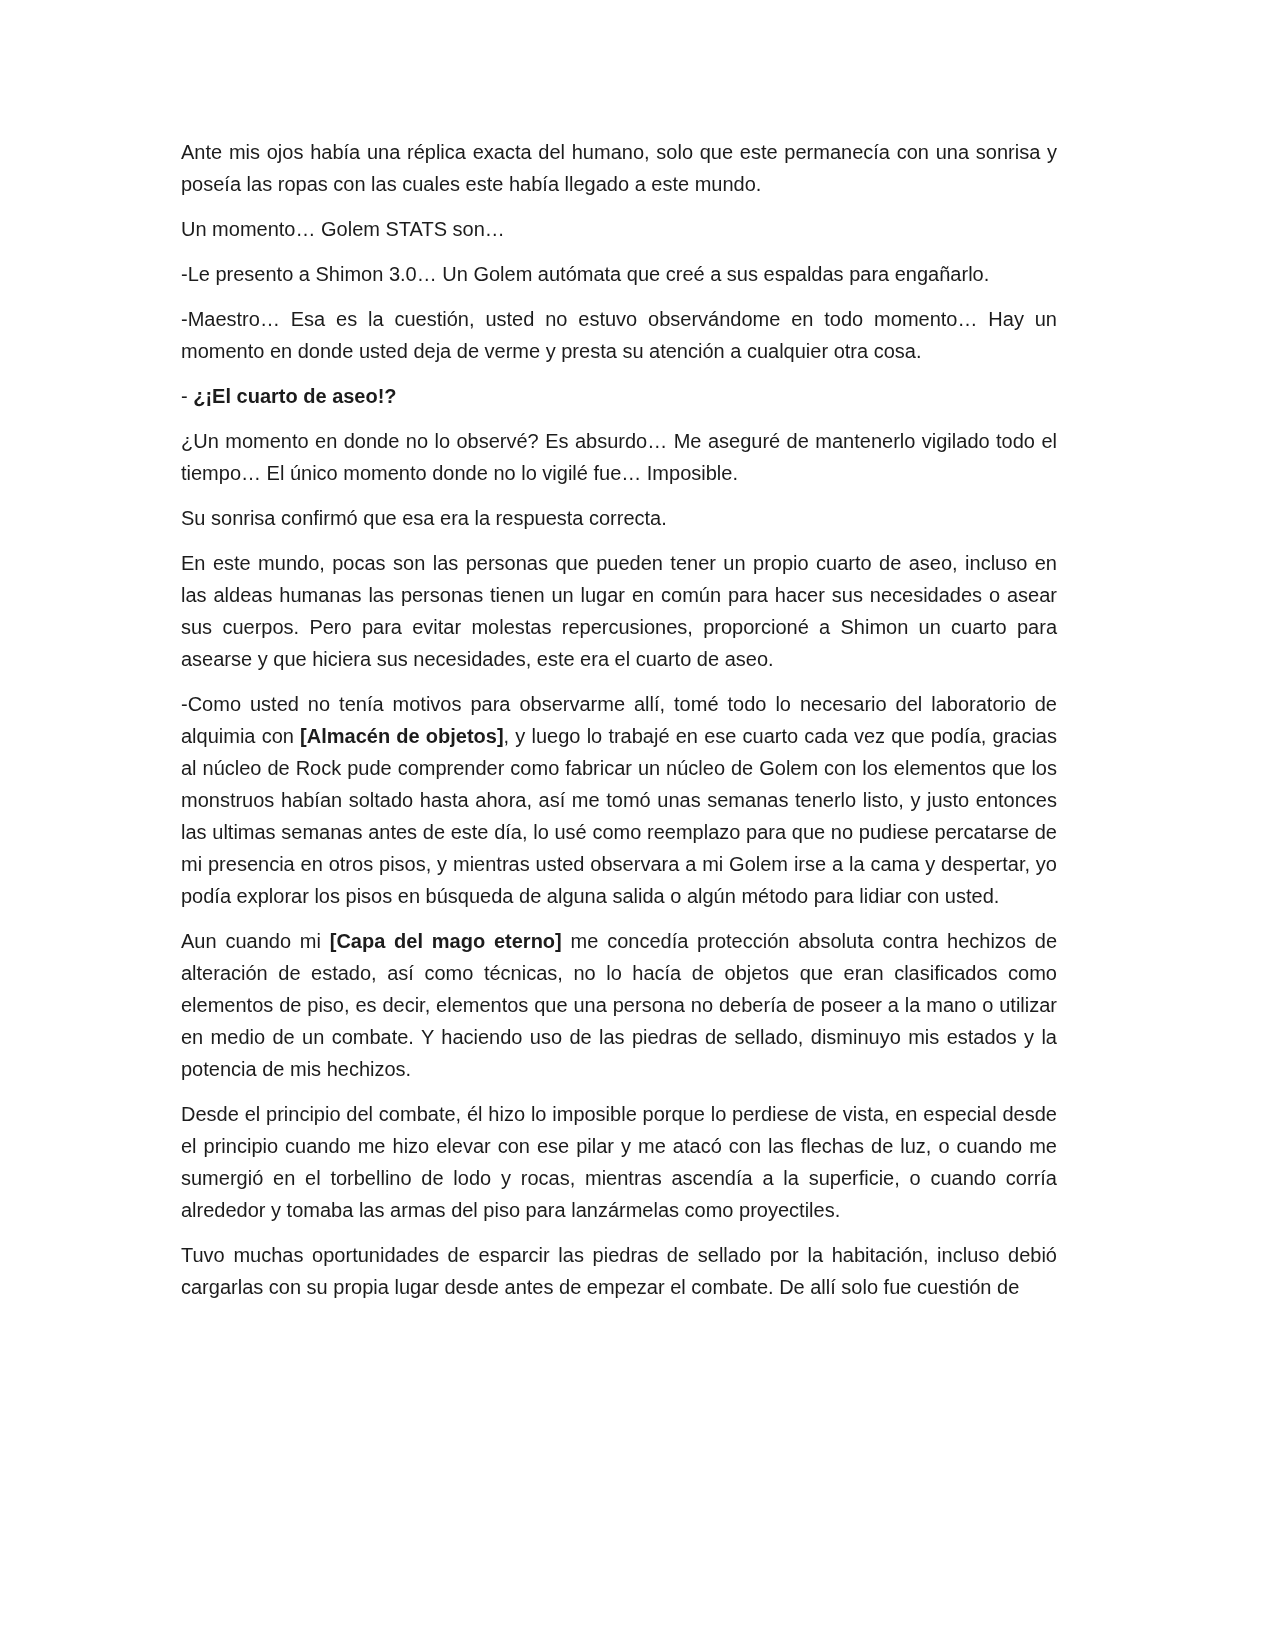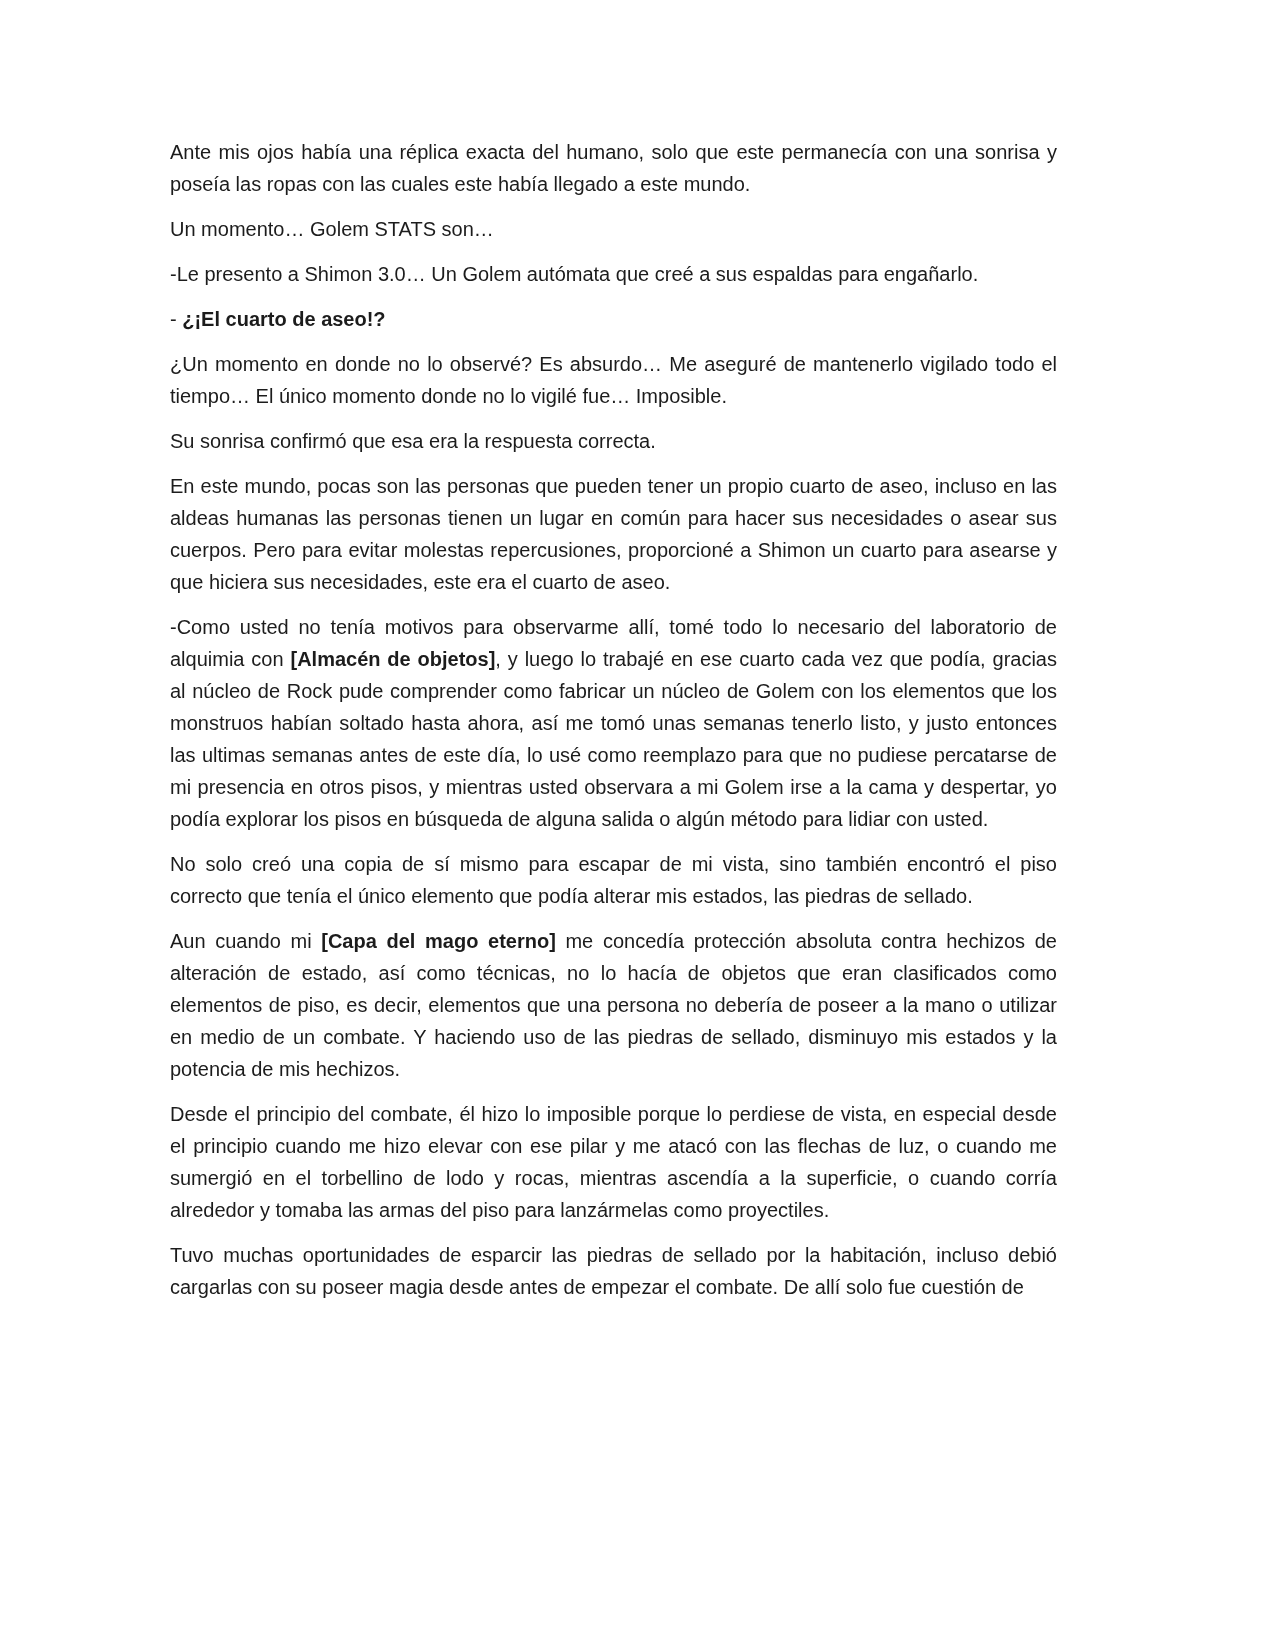--- a/index.html
+++ b/index.html
@@ -15,39 +15,39 @@
     background: #ffffff;
     box-sizing: border-box;
     padding: 136px 218px 60px 170px;
     overflow: hidden;
     font-family: "Liberation Sans", "DejaVu Sans", sans-serif;
     font-size: 20px;
     line-height: 32px;
     color: #1c1c1c;
   }
   .doc-body p {
-    margin: 0 0 13px 0;
+    margin: 0 0 13px 11px;
     text-align: justify;
     text-justify: inter-word;
   }
   .doc-body p span { white-space: pre-wrap; }
   .b { font-weight: 700; }
   .i { }
 </style>
 </head>
 <body>
 
 <div class="page">
   <div class="doc-body">
       <p><span>Ante mis ojos había una réplica exacta del humano, solo que este permanecía con una sonrisa y poseía las ropas con las cuales este había llegado a este mundo.</span></p>
       <p><span>Un momento… Golem </span><span class="i">STATS</span><span> son…</span></p>
       <p><span>-Le presento a Shimon 3.0… Un Golem autómata que creé a sus espaldas para engañarlo.</span></p>
+      <p><span>-Maestro… Esa es la cuestión, usted no estuvo observándome en todo momento… Hay un momento en donde usted deja de verme y presta su atención a cualquier otra cosa.</span></p>
       <p><span>- </span><span class="b">¿¡El cuarto de aseo!?</span></p>
       <p><span>¿Un momento en donde no lo observé? Es absurdo… Me aseguré de mantenerlo vigilado todo el tiempo… El único momento donde no lo vigilé fue… Imposible.</span></p>
       <p><span>Su sonrisa confirmó que esa era la respuesta correcta.</span></p>
       <p><span>En este mundo, pocas son las personas que pueden tener un propio cuarto de aseo, incluso en las aldeas humanas las personas tienen un lugar en común para hacer sus necesidades o asear sus cuerpos. Pero para evitar molestas repercusiones, proporcioné a Shimon un cuarto para asearse y que hiciera sus necesidades, este era el cuarto de aseo.</span></p>
       <p><span>-Como usted no tenía motivos para observarme allí, tomé todo lo necesario del laboratorio de alquimia con </span><span class="b">[Almacén de objetos]</span><span>, y luego lo trabajé en ese cuarto cada vez que podía, gracias al núcleo de Rock pude comprender como fabricar un núcleo de Golem con los elementos que los monstruos habían soltado hasta ahora, así me tomó unas semanas tenerlo listo, y justo entonces las ultimas semanas antes de este día, lo usé como reemplazo para que no pudiese percatarse de mi presencia en otros pisos, y mientras usted observara a mi Golem irse a la cama y despertar, yo podía explorar los pisos en búsqueda de alguna salida o algún método para lidiar con usted.</span></p>
-      <p><span>No solo creó una copia de sí mismo para escapar de mi vista, sino también encontró el piso correcto que tenía el único elemento que podía alterar mis estados, las piedras de sellado.</span></p>
       <p><span>Aun cuando mi </span><span class="b">[Capa del mago eterno]</span><span> me concedía protección absoluta contra hechizos de alteración de estado, así como técnicas, no lo hacía de objetos que eran clasificados como elementos de piso, es decir, elementos que una persona no debería de poseer a la mano o utilizar en medio de un combate. Y haciendo uso de las piedras de sellado, disminuyo mis estados y la potencia de mis hechizos.</span></p>
       <p><span>Desde el principio del combate, él hizo lo imposible porque lo perdiese de vista, en especial desde el principio cuando me hizo elevar con ese pilar y me atacó con las flechas de luz, o cuando me sumergió en el torbellino de lodo y rocas, mientras ascendía a la superficie, o cuando corría alrededor y tomaba las armas del piso para lanzármelas como proyectiles.</span></p>
-      <p><span>Tuvo muchas oportunidades de esparcir las piedras de sellado por la habitación, incluso debió cargarlas con su poseer magia desde antes de empezar el combate. De allí solo fue cuestión de</span></p>
+      <p><span>Tuvo muchas oportunidades de esparcir las piedras de sellado por la habitación, incluso debió cargarlas con su propia lugar desde antes de empezar el combate. De allí solo fue cuestión de</span></p>
     </div>
 </div>
 
 </body></html>

